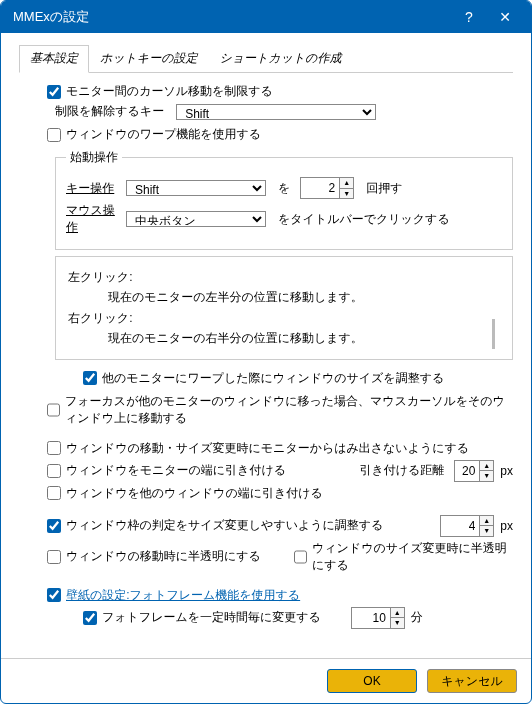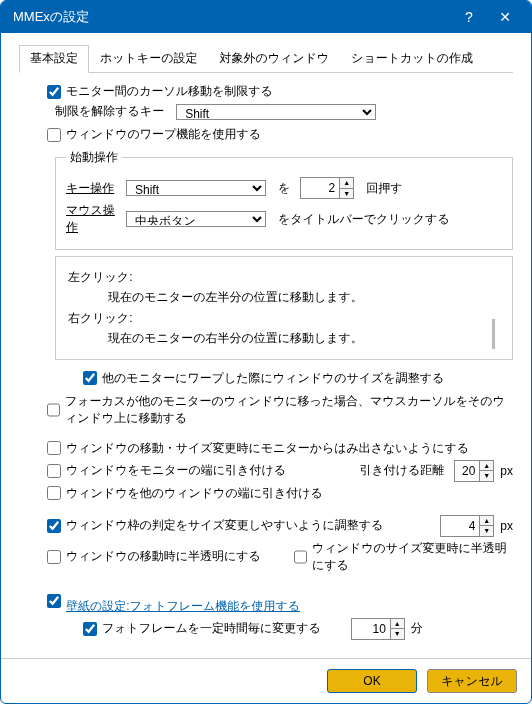--- a/index.html
+++ b/index.html
@@ -34,40 +34,41 @@
 .content {
   flex: 1;
   padding: 12px 18px 10px 18px;
   overflow: hidden;
   color: #000;
 }
 .tabs {
   display: flex;
   border-bottom: 1px solid #ccc;
   margin-bottom: 10px;
+  font-style: italic;
 }
 .tab {
   padding: 4px 10px 5px;
   border: 1px solid transparent;
   border-bottom: none;
   margin-bottom: -1px;
   cursor: default;
   font-size: 12px;
 }
 .tab.active {
   border-color: #ccc;
   border-bottom: 1px solid #fff;
   background: #fff;
 }
 .row { display: flex; align-items: center; margin: 3px 0; }
 .row.top { margin-top: 6px; }
 .indent2 { margin-left: 36px; }
 label.check { display: flex; align-items: center; gap: 5px; cursor: default; padding-left: 28px; }
 input[type=checkbox] { width: 14px; height: 14px; accent-color: #0063b1; margin:0; }
-.link { color: #0063b1; text-decoration: underline; cursor: default; margin-top: 11px; }
+.link { color: #0063b1; text-decoration: underline; cursor: default; }
 select {
   border: 1px solid #888;
   font-family: inherit;
   font-size: 12px;
   height: 16px;
   padding: 1px 4px;
   background: #fff;
 }
 input[type=text] {
   border: 1px solid #888;
@@ -130,21 +131,20 @@
   <div class="titlebar">
     <div class="title">MMExの設定</div>
     <div class="icon">?</div>
     <div class="icon">✕</div>
   </div>
 
   <div class="content">
     <div class="tabs">
       <div class="tab active">基本設定</div>
       <div class="tab">ホットキーの設定</div>
-      <div class="tab">対象外のウィンドウ</div>
       <div class="tab">ショートカットの作成</div>
     </div>
 
     <div class="row">
       <label class="check">
         <input type="checkbox" checked="" style="">
         <span>モニター間のカーソル移動を制限する</span>
       </label>
     </div>
     <div class="row indent2">

